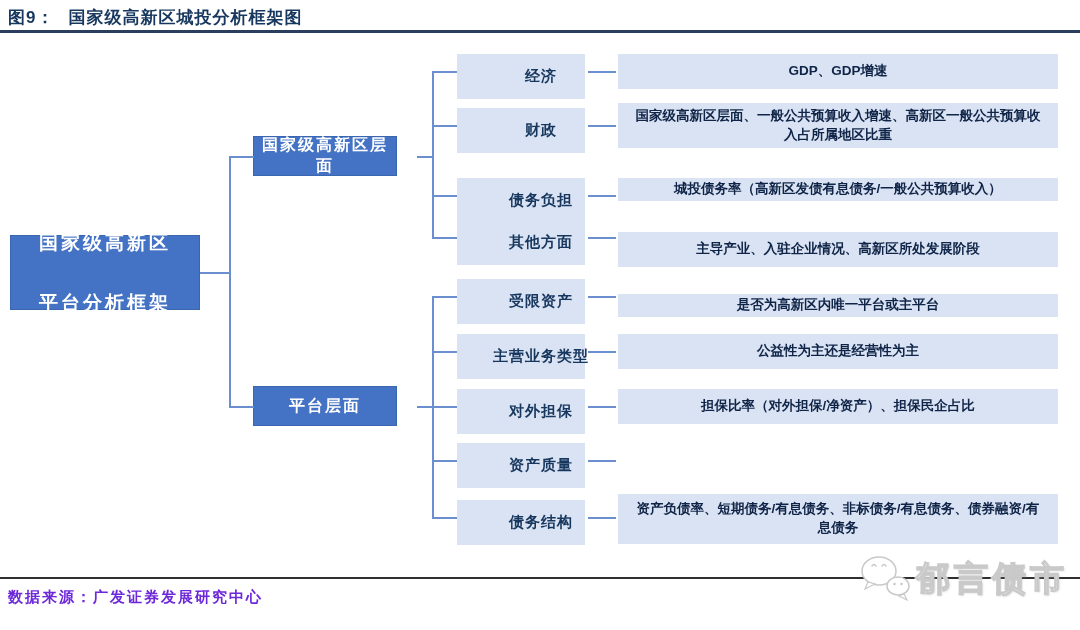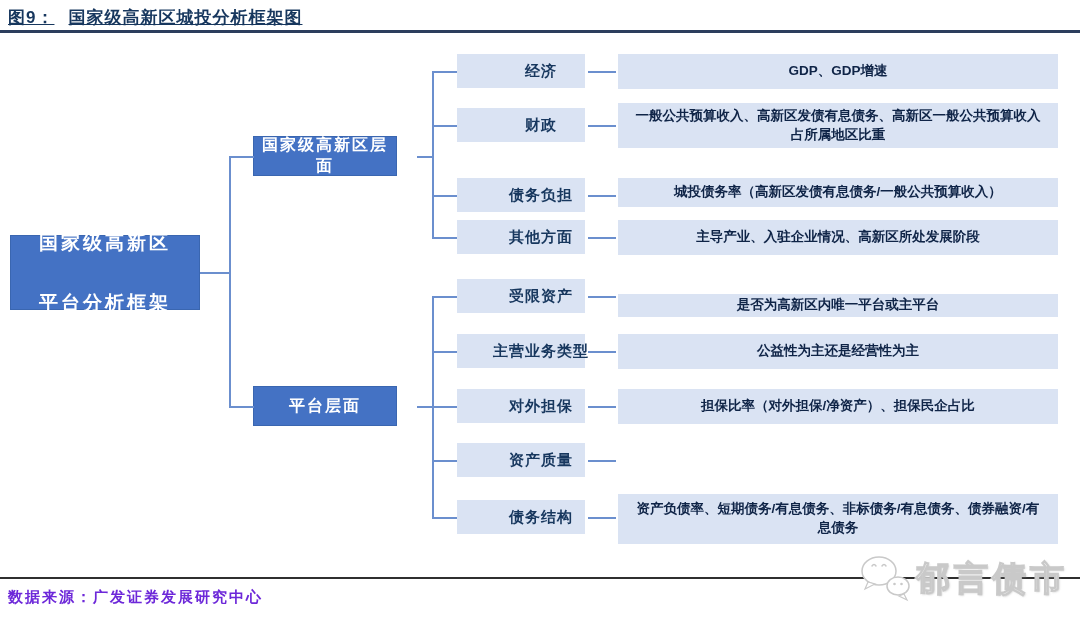--- a/index.html
+++ b/index.html
@@ -3,21 +3,21 @@
 <meta charset="utf-8">
 <style>
   html,body{margin:0;padding:0;background:#fff;}
   .canvas{
     position:relative;width:1080px;height:630px;background:#ffffff;overflow:hidden;
     font-family:"Liberation Sans","DejaVu Sans",sans-serif;
   }
   
   .fig-title{
     position:absolute;left:8px;top:6px;font-size:17px;font-weight:bold;color:#17375E;
-    letter-spacing:1px;white-space:nowrap;text-decoration:underline;
+    letter-spacing:1px;white-space:nowrap;
   }
   .fig-title .prefix{margin-right:14px;}
   .title-rule{position:absolute;left:0;top:30px;width:1080px;height:3px;background:#2c3e5d;}
   
   .footer-rule{position:absolute;left:0;top:577px;width:1080px;height:2px;background:#2f2f2f;}
   .source-text{
     position:absolute;left:8px;top:588px;font-size:15px;font-weight:bold;color:#6d28d9;
     letter-spacing:2px;white-space:nowrap;
   }
   
@@ -33,21 +33,21 @@
   .node{
     position:absolute;background:#4472C4;border:1px solid #3a66b0;color:#ffffff;
     display:flex;flex-direction:column;align-items:center;justify-content:center;
     text-align:center;box-sizing:border-box;
   }
   .root-node{left:10px;top:235px;width:190px;height:75px;font-size:19px;font-weight:bold;letter-spacing:3px;line-height:33px;gap:27px;}
   .branch-node{left:253px;width:144px;height:40px;font-size:16px;font-weight:bold;letter-spacing:2px;}
   .branch-hightech{top:136px;}
   .branch-platform{top:386px;}
   .cat{
-    position:absolute;left:457px;width:128px;height:34px;background:#DAE3F3;
+    position:absolute;left:457px;width:128px;height:45px;background:#DAE3F3;
     display:flex;align-items:center;justify-content:center;box-sizing:border-box;
     font-size:15px;font-weight:bold;color:#17375E;letter-spacing:1px;white-space:nowrap;padding-left:40px;
   }
   .det{
     position:absolute;left:618px;width:440px;background:#DAE3F3;
     display:flex;align-items:center;justify-content:center;box-sizing:border-box;
     font-size:13.5px;font-weight:bold;color:#0f2447;text-align:center;
     line-height:1.4;padding:6px 12px;
   }
   
@@ -81,34 +81,34 @@
       <span>经济</span>
     </div>
   <div class="det" style="top:54px;height:35px">
       <span>GDP、GDP增速</span>
     </div>
 
   <div class="cat" style="top:108px">
       <span>财政</span>
     </div>
   <div class="det" style="top:103px;height:45px">
-      <span>一般公共预算收入、高新区发债有息债务、高新区一般公共预算收入占所属地区比重</span>
+      <span>国家级高新区层面、一般公共预算收入增速、高新区一般公共预算收入占所属地区比重</span>
     </div>
 
   <div class="cat" style="top:178px">
       <span>债务负担</span>
     </div>
-  <div class="det" style="top:178px;height:29px">
+  <div class="det" style="top:178px;height:23px">
       <span>城投债务率（高新区发债有息债务/一般公共预算收入）</span>
     </div>
 
   <div class="cat" style="top:220px">
       <span>其他方面</span>
     </div>
-  <div class="det" style="top:220px;height:35px">
+  <div class="det" style="top:232px;height:35px">
       <span>主导产业、入驻企业情况、高新区所处发展阶段</span>
     </div>
 
   <div class="cat" style="top:279px">
       <span>受限资产</span>
     </div>
   <div class="det" style="top:294px;height:23px">
       <span>是否为高新区内唯一平台或主平台</span>
     </div>
 

